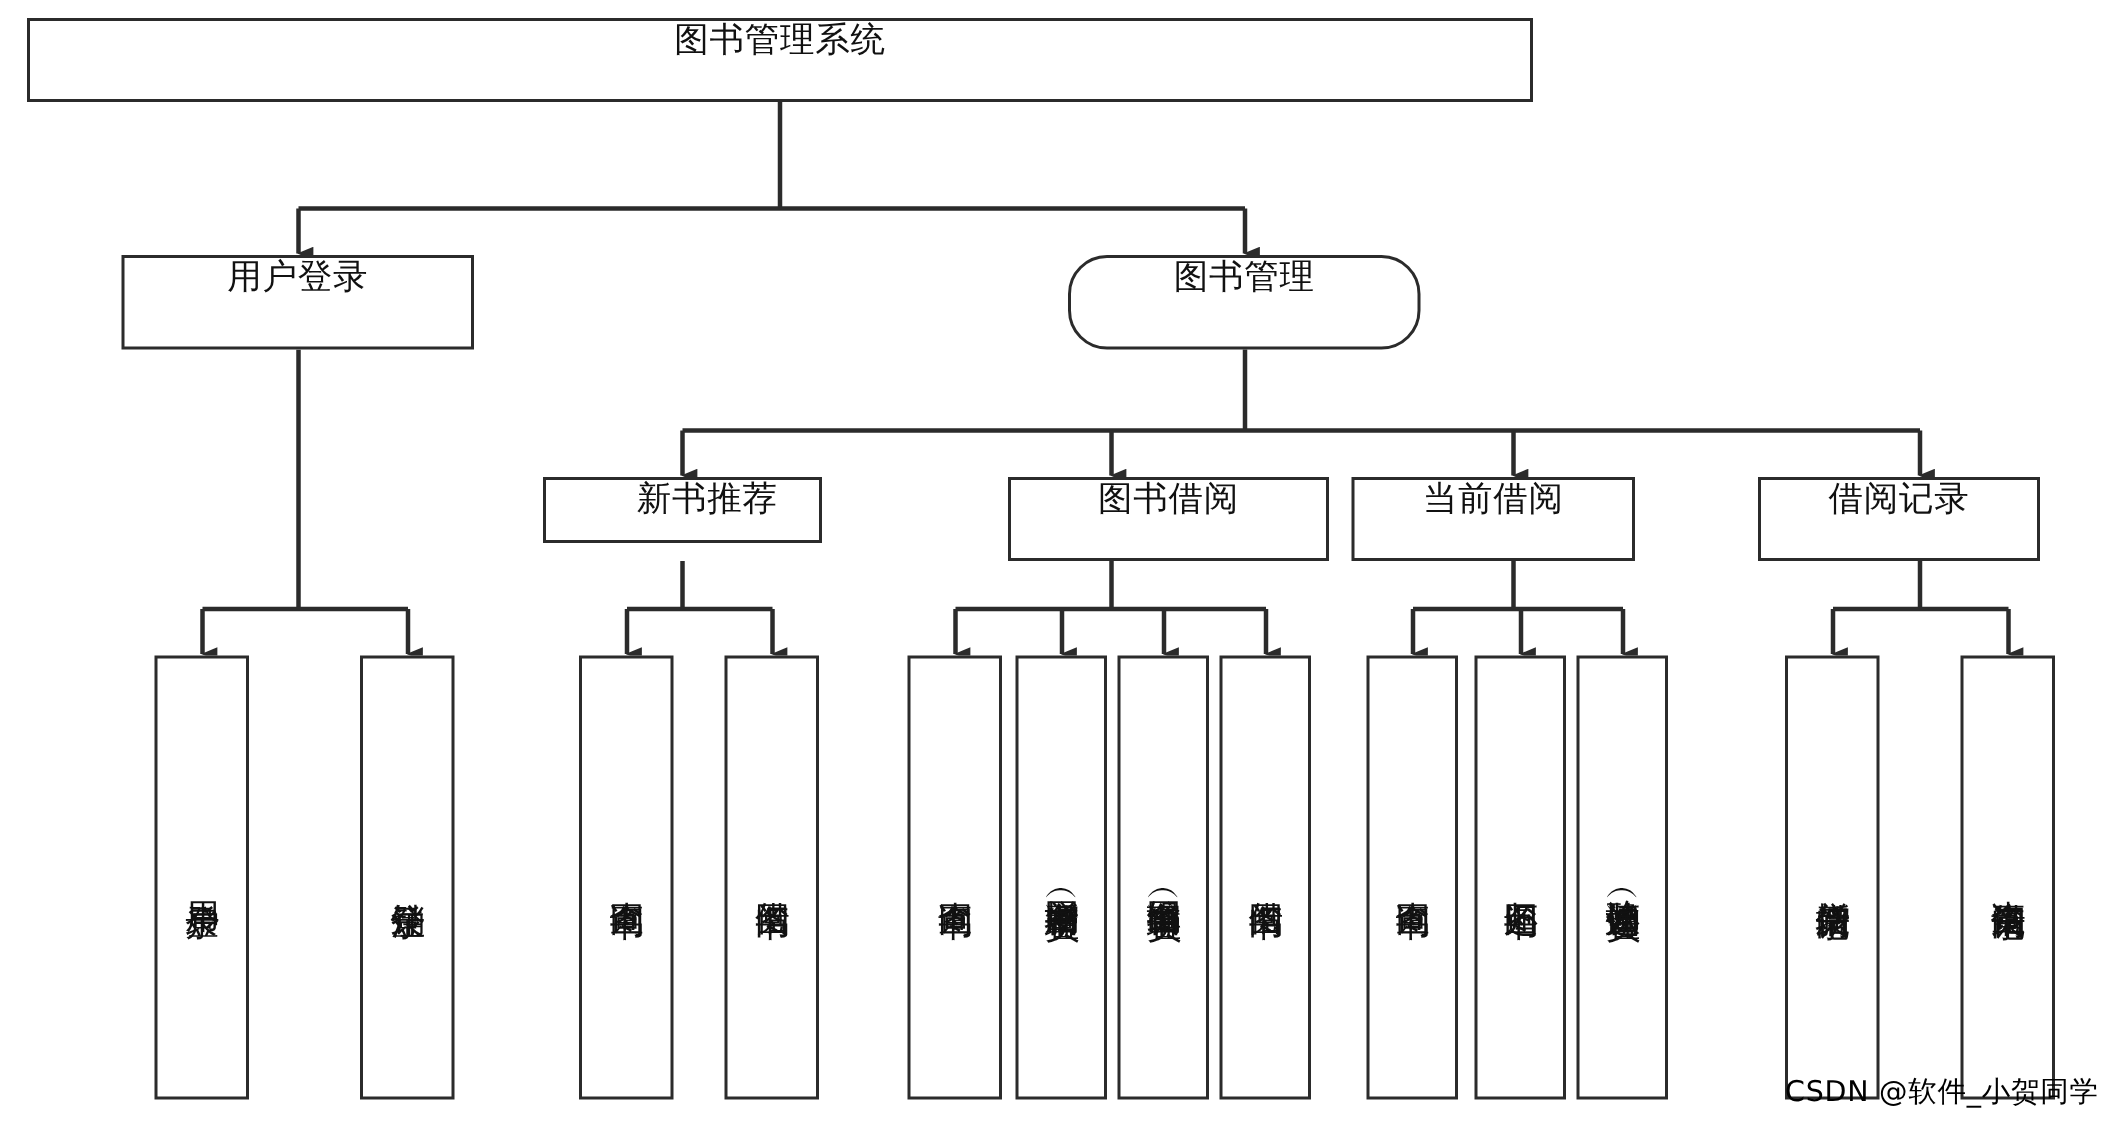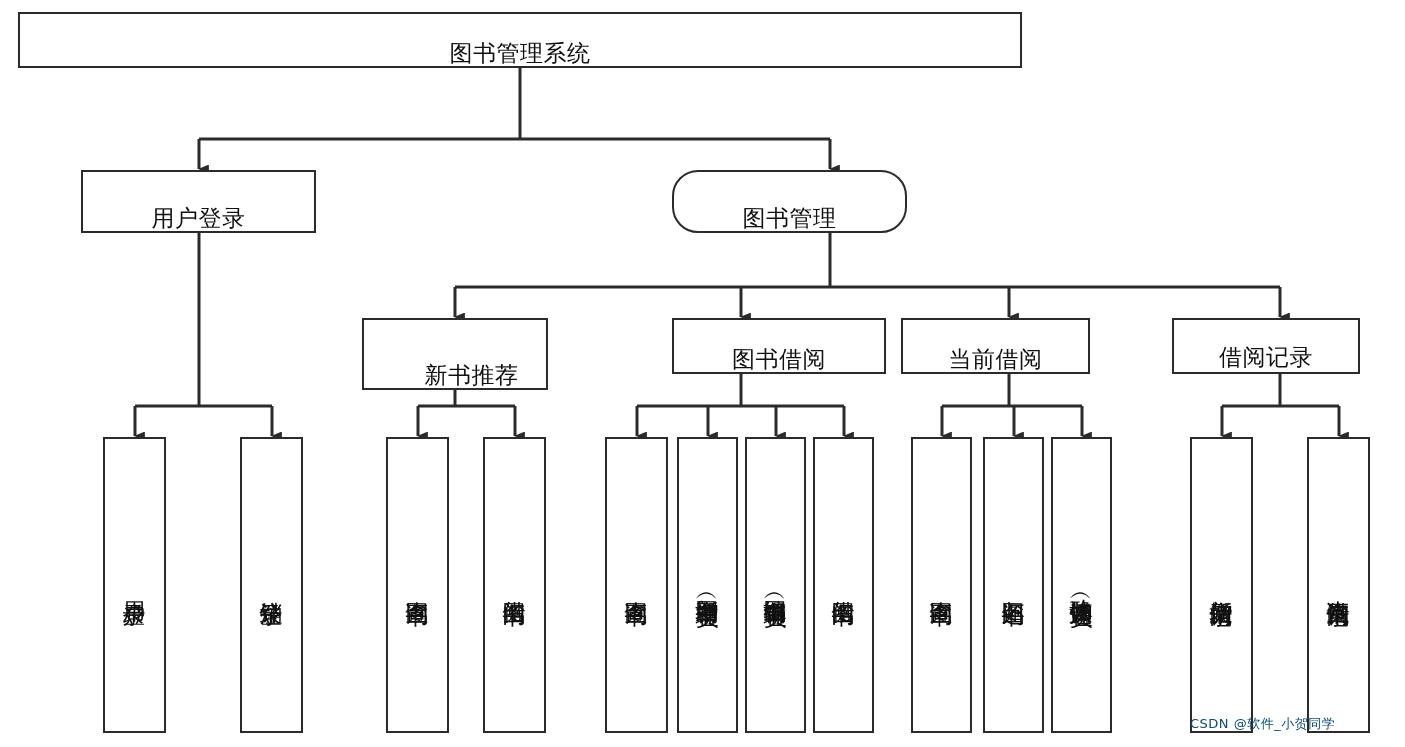--- a/index.html
+++ b/index.html
@@ -23,21 +23,21 @@
     top: 0;
     width: 1405px;
     height: 747px;
   }
   .node {
     position: absolute;
     box-sizing: border-box;
     border: 2.5px solid #2b2b2b;
     background: #ffffff;
     display: flex;
-    align-items: flex-end;
+    align-items: flex-start;
     justify-content: center;
     color: #111111;
   }
   .node .label {
     font-size: 23px;
     line-height: 1.15;
     letter-spacing: 0.5px;
     white-space: nowrap;
   }
   .node.leaf {
@@ -47,22 +47,22 @@
   .node.leaf .label {
     writing-mode: vertical-rl;
     text-orientation: upright;
     font-size: 23px;
     line-height: 1.22;
     letter-spacing: 1px;
     white-space: nowrap;
   }
   .watermark {
     position: absolute;
-    font-size: 13px;
-    color: #0c4a6e;
+    font-size: 19px;
+    color: #000000;
     white-space: nowrap;
     letter-spacing: 0.5px;
     pointer-events: none;
   }
 </style>
 </head>
 <body>
 
 <div id="canvas">
 
@@ -110,33 +110,33 @@
   </svg>
 
   <div class="node root" style="left: 18px; top: 12px; width: 1004px; height: 56px;">
     <span class="label">图书管理系统</span>
   </div>
 
   <div id="node-host">
       <div class="node" style="left: 81px; top: 170px; width: 235px; height: 63px;">
         <span class="label">用户登录</span>
       </div>
-      <div class="node" style="left: 672px; top: 170px; width: 235px; height: 63px; border-radius: 26px;">
+      <div class="node" style="left: 712px; top: 170px; width: 235px; height: 63px; border-radius: 26px;">
         <span class="label">图书管理</span>
       </div>
-      <div class="node" style="left: 362px; top: 318px; width: 186px; height: 72px; padding-left: 33px;">
+      <div class="node" style="left: 362px; top: 318px; width: 186px; height: 44px; padding-left: 33px;">
         <span class="label">新书推荐</span>
       </div>
       <div class="node" style="left: 634px; top: 318px; width: 214px; height: 56px; margin-left: 38px;">
         <span class="label">图书借阅</span>
       </div>
       <div class="node" style="left: 901px; top: 318px; width: 189px; height: 56px;">
         <span class="label">当前借阅</span>
       </div>
-      <div class="node" style="left: 1172px; top: 318px; width: 188px; height: 56px; font-family: Liberation Mono, monospace;">
+      <div class="node" style="left: 1172px; top: 318px; width: 188px; height: 56px;">
         <span class="label">借阅记录</span>
       </div>
       <div class="node leaf" style="left: 103px; top: 437px; width: 63px; height: 296px;">
         <span class="label">用户登录</span>
       </div>
       <div class="node leaf" style="left: 240px; top: 437px; width: 63px; height: 296px;">
         <span class="label">注销登录</span>
       </div>
       <div class="node leaf" style="left: 386px; top: 437px; width: 63px; height: 296px;">
         <span class="label">查询图书</span>

